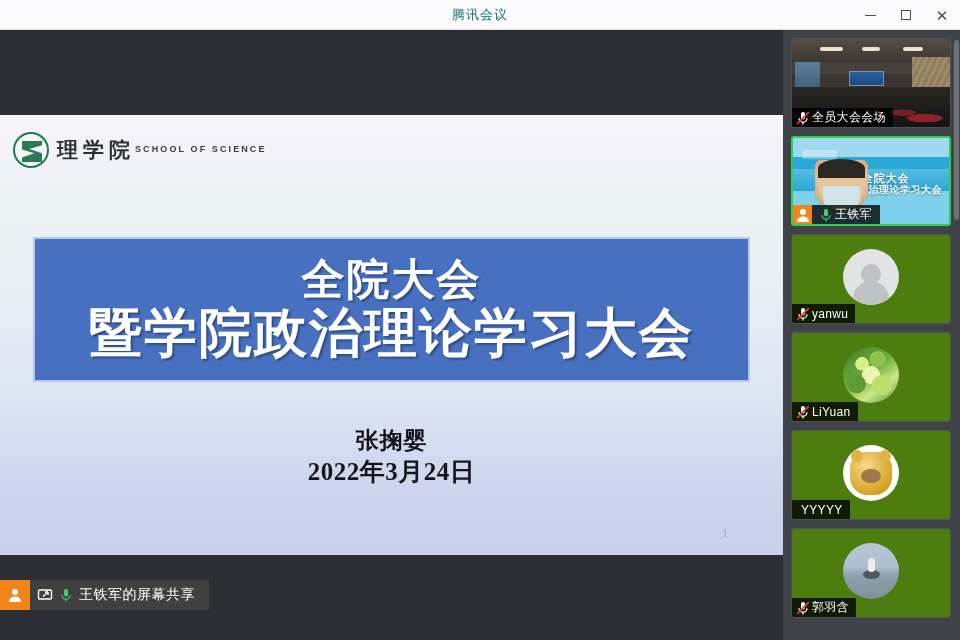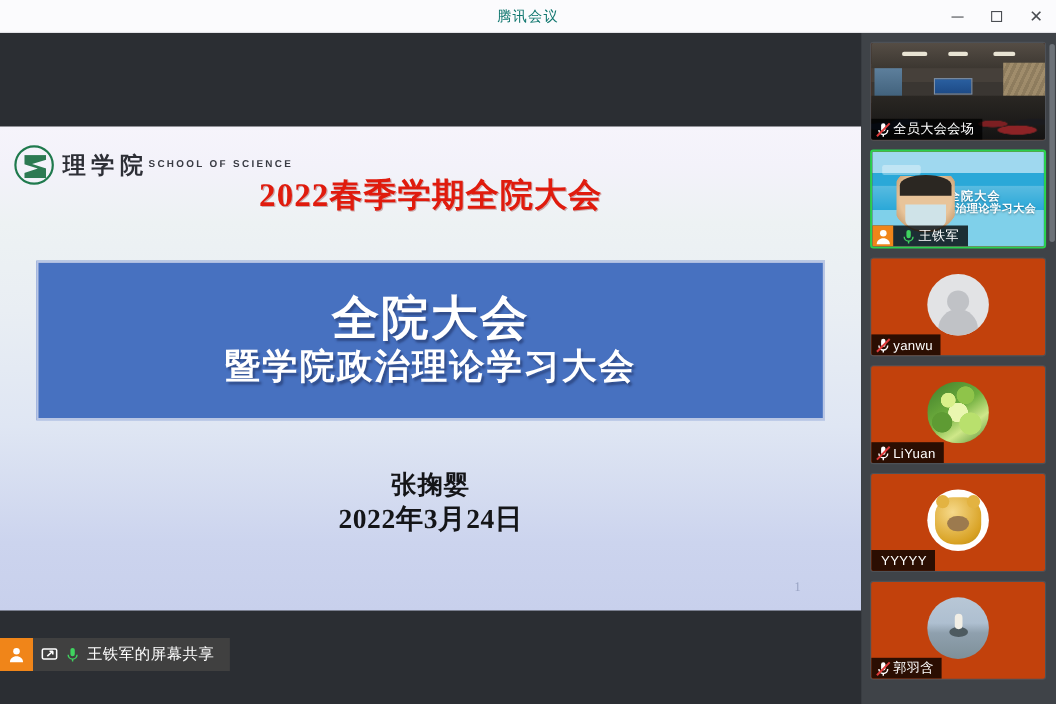--- a/index.html
+++ b/index.html
@@ -105,21 +105,21 @@
     align-items: center; justify-content: center;
     gap: 2px;
   }
   .banner-line {
     font-family: "Liberation Serif", "DejaVu Serif", serif;
     color: #ffffff; font-weight: 700;
     letter-spacing: 2px; line-height: 1.08;
     text-shadow: 2px 2px 2px rgba(20,30,70,0.45);
   }
   .banner-line.l1 { font-size: 43px; }
-  .banner-line.l2 { font-size: 32px; }
+  .banner-line.l2 { font-size: 53px; }
 
   
   .slide-presenter {
     position: absolute; left: 0; right: 0; top: 310px;
     text-align: center;
     font-family: "Liberation Serif", "DejaVu Serif", serif;
     font-size: 23px; color: #141518; font-weight: 700;
     letter-spacing: 1px;
   }
   .slide-date {
@@ -169,21 +169,21 @@
   .rail-thumb {
     position: absolute; right: 1px; top: 40px;
     width: 5px; height: 180px;
     background: #6d7278; border-radius: 3px;
   }
 
   .tile {
     position: relative;
     width: 160px; height: 90px;
     margin-bottom: 8px;
-    background: #c2410c;
+    background: #4d7c0f;
     border-radius: 3px;
     border: 1px solid #4d5157;
     overflow: hidden;
   }
   .tile.active { border: 2px solid #2ad04f; }
 
   .tile-name {
     position: absolute; left: 0; bottom: 0;
     display: flex; align-items: center; gap: 3px;
     background: rgba(0,0,0,0.78);
@@ -369,21 +369,20 @@
     <div class="slide">
 
       <div class="logo-block">
         <div class="logo-mark"></div>
         <div class="logo-text">
           <div class="logo-cn">理学院</div>
           <div class="logo-en">SCHOOL OF SCIENCE</div>
         </div>
       </div>
 
-      <div class="slide-headline">2022春季学期全院大会</div>
 
       <div class="slide-banner">
         <div class="banner-line l1">全院大会</div>
         <div class="banner-line l2">暨学院政治理论学习大会</div>
       </div>
 
       <div class="slide-presenter">张掬婴</div>
       <div class="slide-date">2022年3月24日</div>
       <div class="slide-number">1</div>
     </div>

